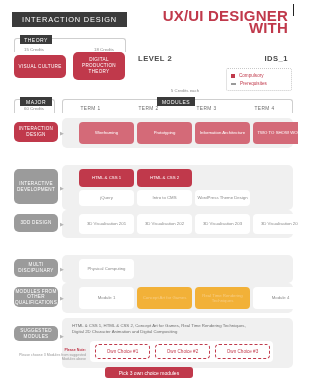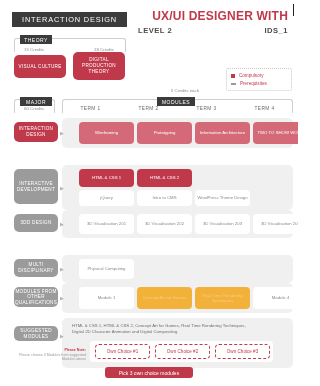--- a/index.html
+++ b/index.html
@@ -17,26 +17,26 @@
     width: 115px; height: 15px;
     background: #3b3b3b; color: #ffffff;
     font-size: 7.4px; letter-spacing: 0.8px;
     display: flex; align-items: center; justify-content: center;
   }
   .title-block {
     position: absolute; right: 10px; top: 10px;
     width: 150px; text-align: right;
   }
   .title-l1, .title-l2 {
-    color: #c0394b; font-size: 12px; font-weight: bold;
+    color: #c0394b; font-size: 15px; font-weight: bold;
     letter-spacing: 0.2px; line-height: 12.2px;
   }
   .sub-row {
     display: flex; justify-content: space-between;
-    margin-top: 4px; color: #4a4a4a;
+    margin-top: 20px; color: #4a4a4a;
     font-size: 7.6px; font-weight: bold; letter-spacing: 0.5px; align-items: flex-end;
   }
   .cursor {
     position: absolute; right: 4px; top: 4px;
     width: 1px; height: 12px; background: #222;
   }
 
   
   .theory-frame {
     position: absolute; left: 14px; top: 38px;

